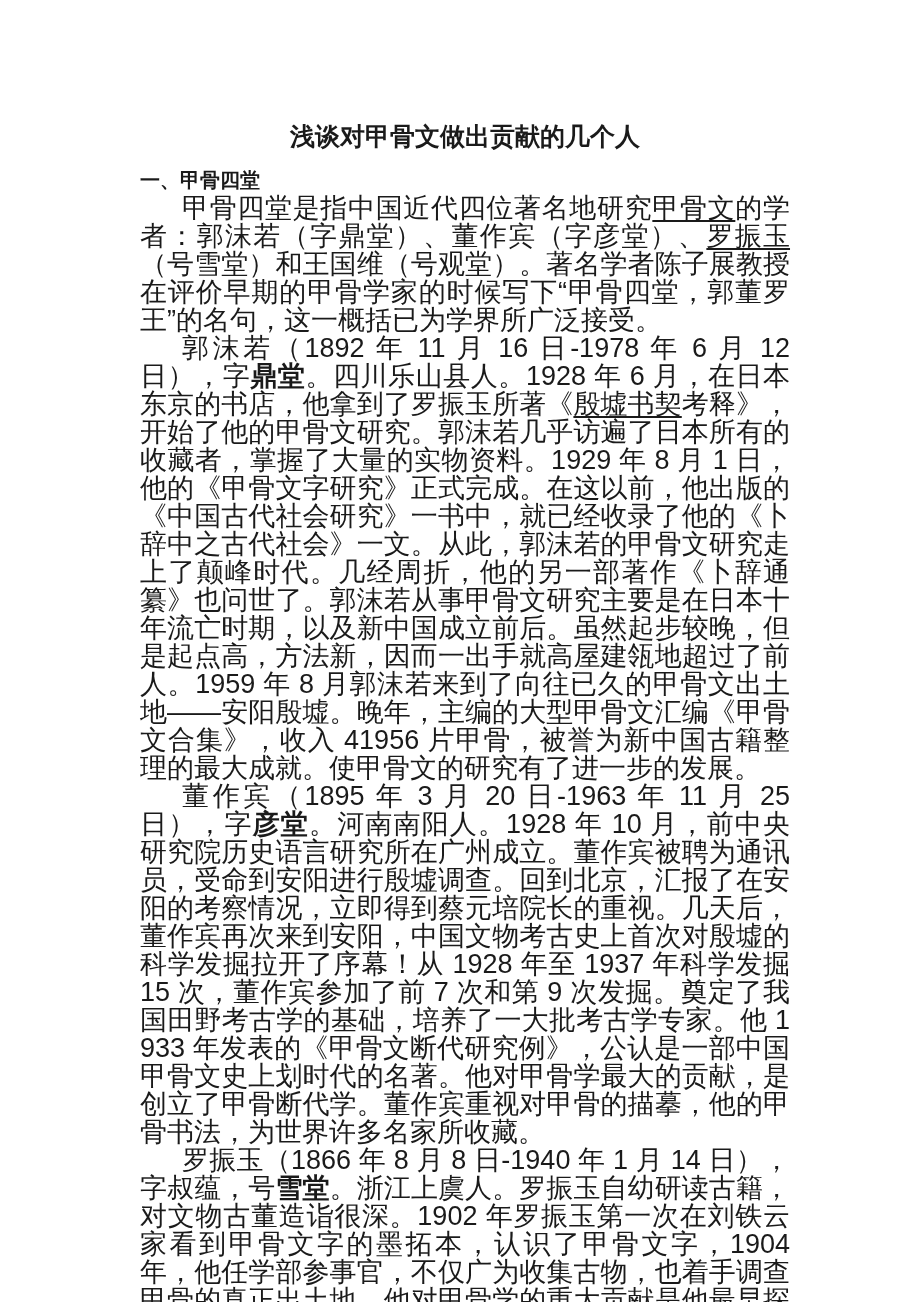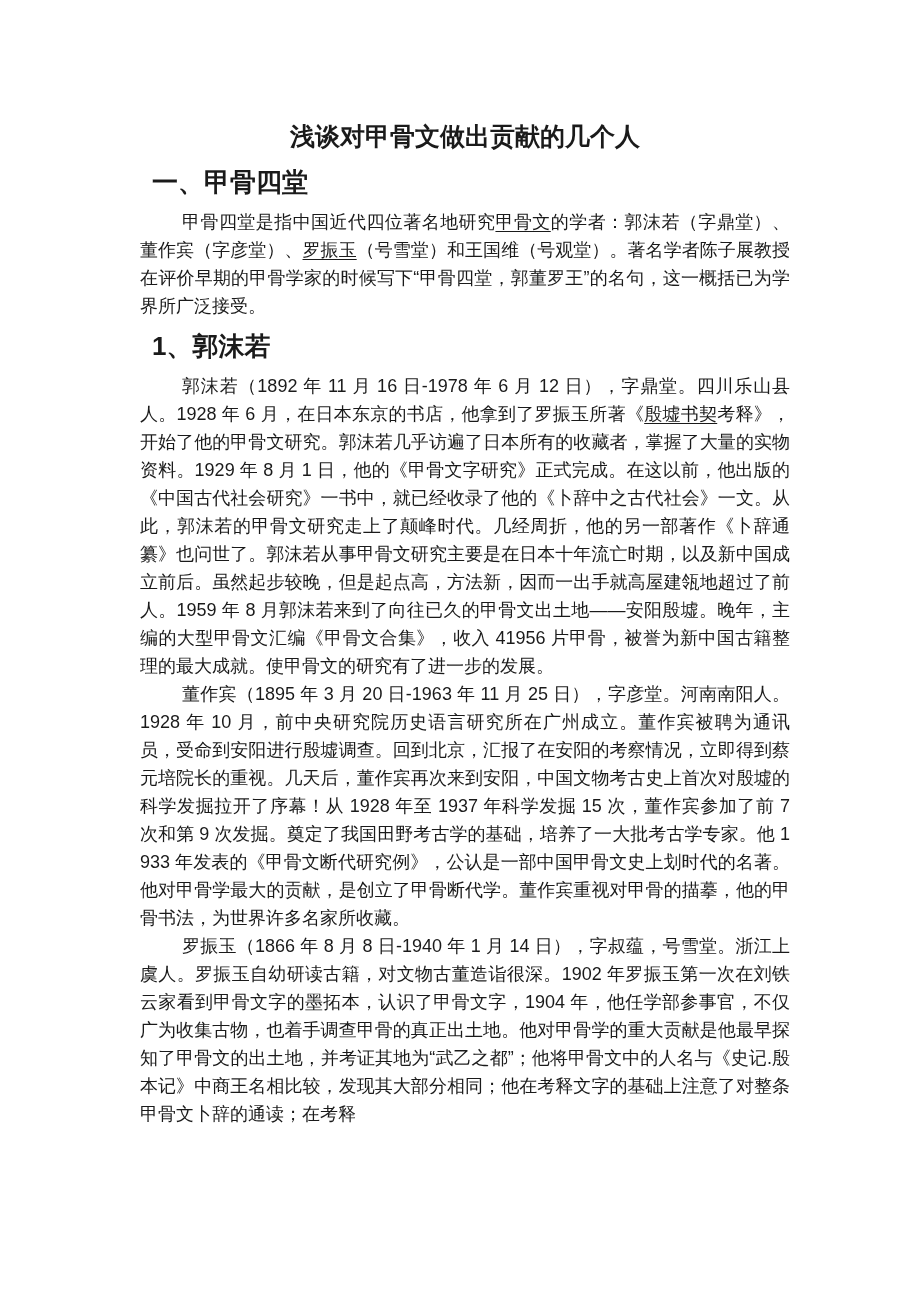--- a/index.html
+++ b/index.html
@@ -21,52 +21,51 @@
     width: 650px;
   }
   .doc-title {
     font-size: 25px;
     font-weight: bold;
     text-align: center;
     line-height: 40px;
     margin: 0 0 10px 0;
   }
   .heading {
-    font-size: 26px;
+    font-size: 20px;
     font-weight: bold;
     line-height: 28px;
-    margin: 12px;
+    margin: 0;
   }
   .para {
-    font-size: 18px;
+    font-size: 27px;
     line-height: 28px;
     margin: 0;
     text-align: justify;
     text-indent: 42px;
     letter-spacing: 0px;
     word-break: break-all;
   }
-  .para .b { font-weight: normal; }
+  .para .b { font-weight: bold; }
   .para .u { text-decoration: underline; text-underline-offset: 3px; }
 </style>
 </head>
 <body>
 
 <div class="page">
   <div class="content">
 
     <div class="doc-title">浅谈对甲骨文做出贡献的几个人</div>
 
     <section>
       <div class="heading">一、甲骨四堂</div>
       <p class="para"><span>甲骨四堂是指中国近代四位著名地研究</span><span class="u">甲骨文</span><span>的学者：郭沫若（字鼎堂）、董作宾（字彦堂）、</span><span class="u">罗振玉</span><span>（号雪堂）和王国维（号观堂）。著名学者陈子展教授在评价早期的甲骨学家的时候写下“甲骨四堂，郭董罗王”的名句，这一概括已为学界所广泛接受。</span></p>
     </section>
 
     <section>
-      <div class="heading">1、郭沫若</div>
       <p class="para"><span>郭沫若（1892 年 11 月 16 日-1978 年 6 月 12 日），字</span><span class="b">鼎堂</span><span>。四川乐山县人。1928 年 6 月，在日本东京的书店，他拿到了罗振玉所著《</span><span class="u">殷墟书契</span><span>考释》，开始了他的甲骨文研究。郭沫若几乎访遍了日本所有的收藏者，掌握了大量的实物资料。1929 年 8 月 1 日，他的《甲骨文字研究》正式完成。在这以前，他出版的《中国古代社会研究》一书中，就已经收录了他的《卜辞中之古代社会》一文。从此，郭沫若的甲骨文研究走上了颠峰时代。几经周折，他的另一部著作《卜辞通纂》也问世了。郭沫若从事甲骨文研究主要是在日本十年流亡时期，以及新中国成立前后。虽然起步较晚，但是起点高，方法新，因而一出手就高屋建瓴地超过了前人。1959 年 8 月郭沫若来到了向往已久的甲骨文出土地——安阳殷墟。晚年，主编的大型甲骨文汇编《甲骨文合集》，收入 41956 片甲骨，被誉为新中国古籍整理的最大成就。使甲骨文的研究有了进一步的发展。</span></p>
     </section>
 
     <section>
       <p class="para"><span>董作宾（1895 年 3 月 20 日-1963 年 11 月 25 日），字</span><span class="b">彦堂</span><span>。河南南阳人。1928 年 10 月，前中央研究院历史语言研究所在广州成立。董作宾被聘为通讯员，受命到安阳进行殷墟调查。回到北京，汇报了在安阳的考察情况，立即得到蔡元培院长的重视。几天后，董作宾再次来到安阳，中国文物考古史上首次对殷墟的科学发掘拉开了序幕！从 1928 年至 1937 年科学发掘 15 次，董作宾参加了前 7 次和第 9 次发掘。奠定了我国田野考古学的基础，培养了一大批考古学专家。他 1933 年发表的《甲骨文断代研究例》，公认是一部中国甲骨文史上划时代的名著。他对甲骨学最大的贡献，是创立了甲骨断代学。董作宾重视对甲骨的描摹，他的甲骨书法，为世界许多名家所收藏。</span></p>
     </section>
 
     <section>
       <p class="para"><span>罗振玉（1866 年 8 月 8 日-1940 年 1 月 14 日），字叔蕴，号</span><span class="b">雪堂</span><span>。浙江上虞人。罗振玉自幼研读古籍，对文物古董造诣很深。1902 年罗振玉第一次在刘铁云家看到甲骨文字的墨拓本，认识了甲骨文字，1904 年，他任学部参事官，不仅广为收集古物，也着手调查甲骨的真正出土地。他对甲骨学的重大贡献是他最早探知了甲骨文的出土地，并考证其地为“武乙之都”；他将甲骨文中的人名与《史记.殷本记》中商王名相比较，发现其大部分相同；他在考释文字的基础上注意了对整条甲骨文卜辞的通读；在考释</span></p>
     </section>

